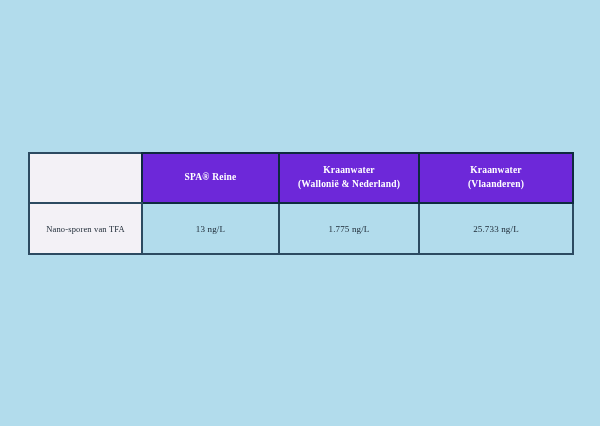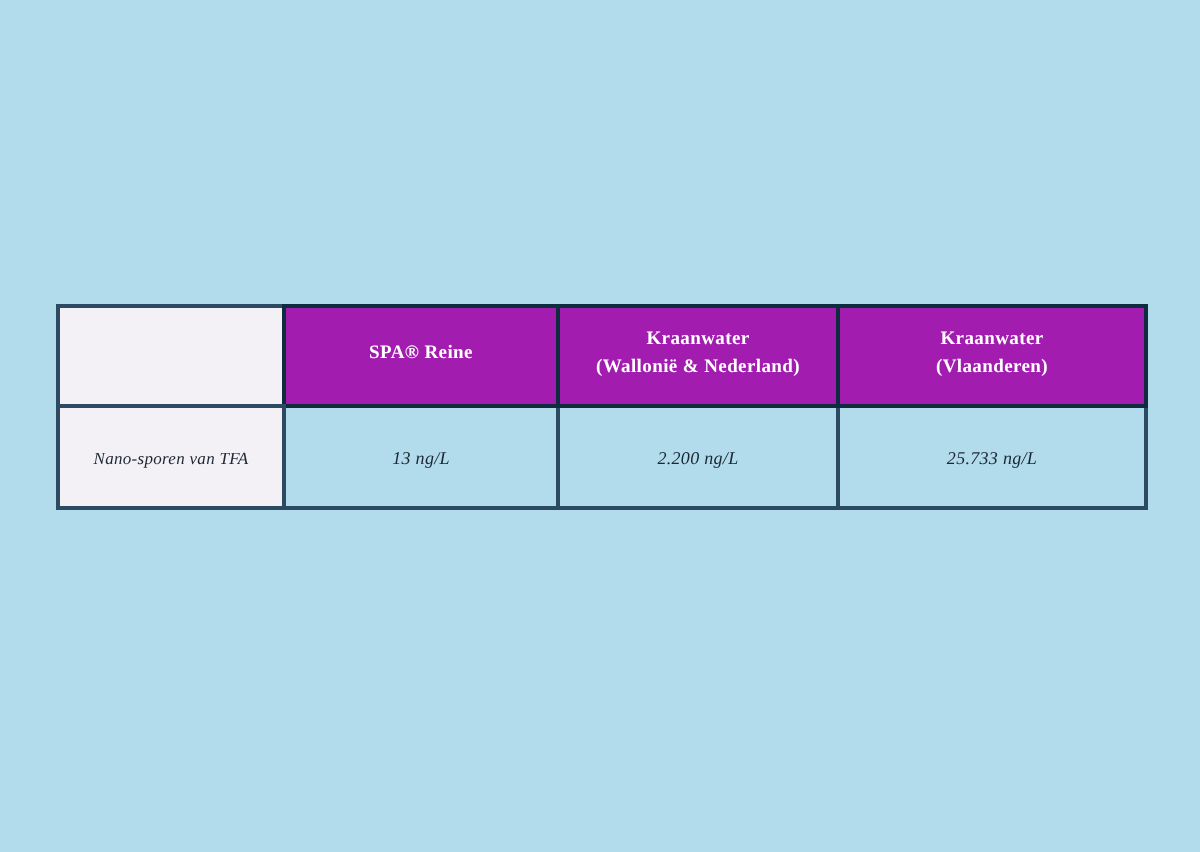--- a/index.html
+++ b/index.html
@@ -20,21 +20,21 @@
     left: 28px;
     top: 152px;
     width: 544px;
     height: 101px;
     border-collapse: collapse;
     table-layout: fixed;
   }
 
   
   #comparison-table thead tr {
-    background: #a21caf;
+    background: #6d28d9;
   }
   #comparison-table thead th {
     color: #ffffff;
     font-weight: bold;
     font-size: 9.5px;
     line-height: 1.45;
     text-align: center;
     vertical-align: middle;
     letter-spacing: 0.2px;
     padding: 2px 4px;
@@ -53,21 +53,20 @@
     background: #b2dcec;
     color: #1b2733;
     font-size: 9px;
     text-align: center;
     vertical-align: middle;
     height: 51px;
     padding: 2px 4px;
     box-sizing: border-box;
     border: 2px solid #2c4a61;
     letter-spacing: 0.15px;
-    font-style: italic;
   }
   #comparison-table tbody td.row-label {
     background: #f3f1f6;
     font-size: 8.5px;
     text-align: center;
     color: #1b2733;
   }
 
   
   col.c0 { width: 113px; }
@@ -100,17 +99,17 @@
       <th>
         <span class="hdr-line">Kraanwater</span>
         <span class="hdr-line">(Vlaanderen)</span>
       </th>
     </tr>
   </thead>
   <tbody>
     <tr>
       <td class="row-label">Nano-sporen van TFA</td>
       <td>13 ng/L</td>
-      <td>2.200 ng/L</td>
+      <td>1.775 ng/L</td>
       <td>25.733 ng/L</td>
     </tr>
   </tbody>
 </table>
 
 </body></html>

